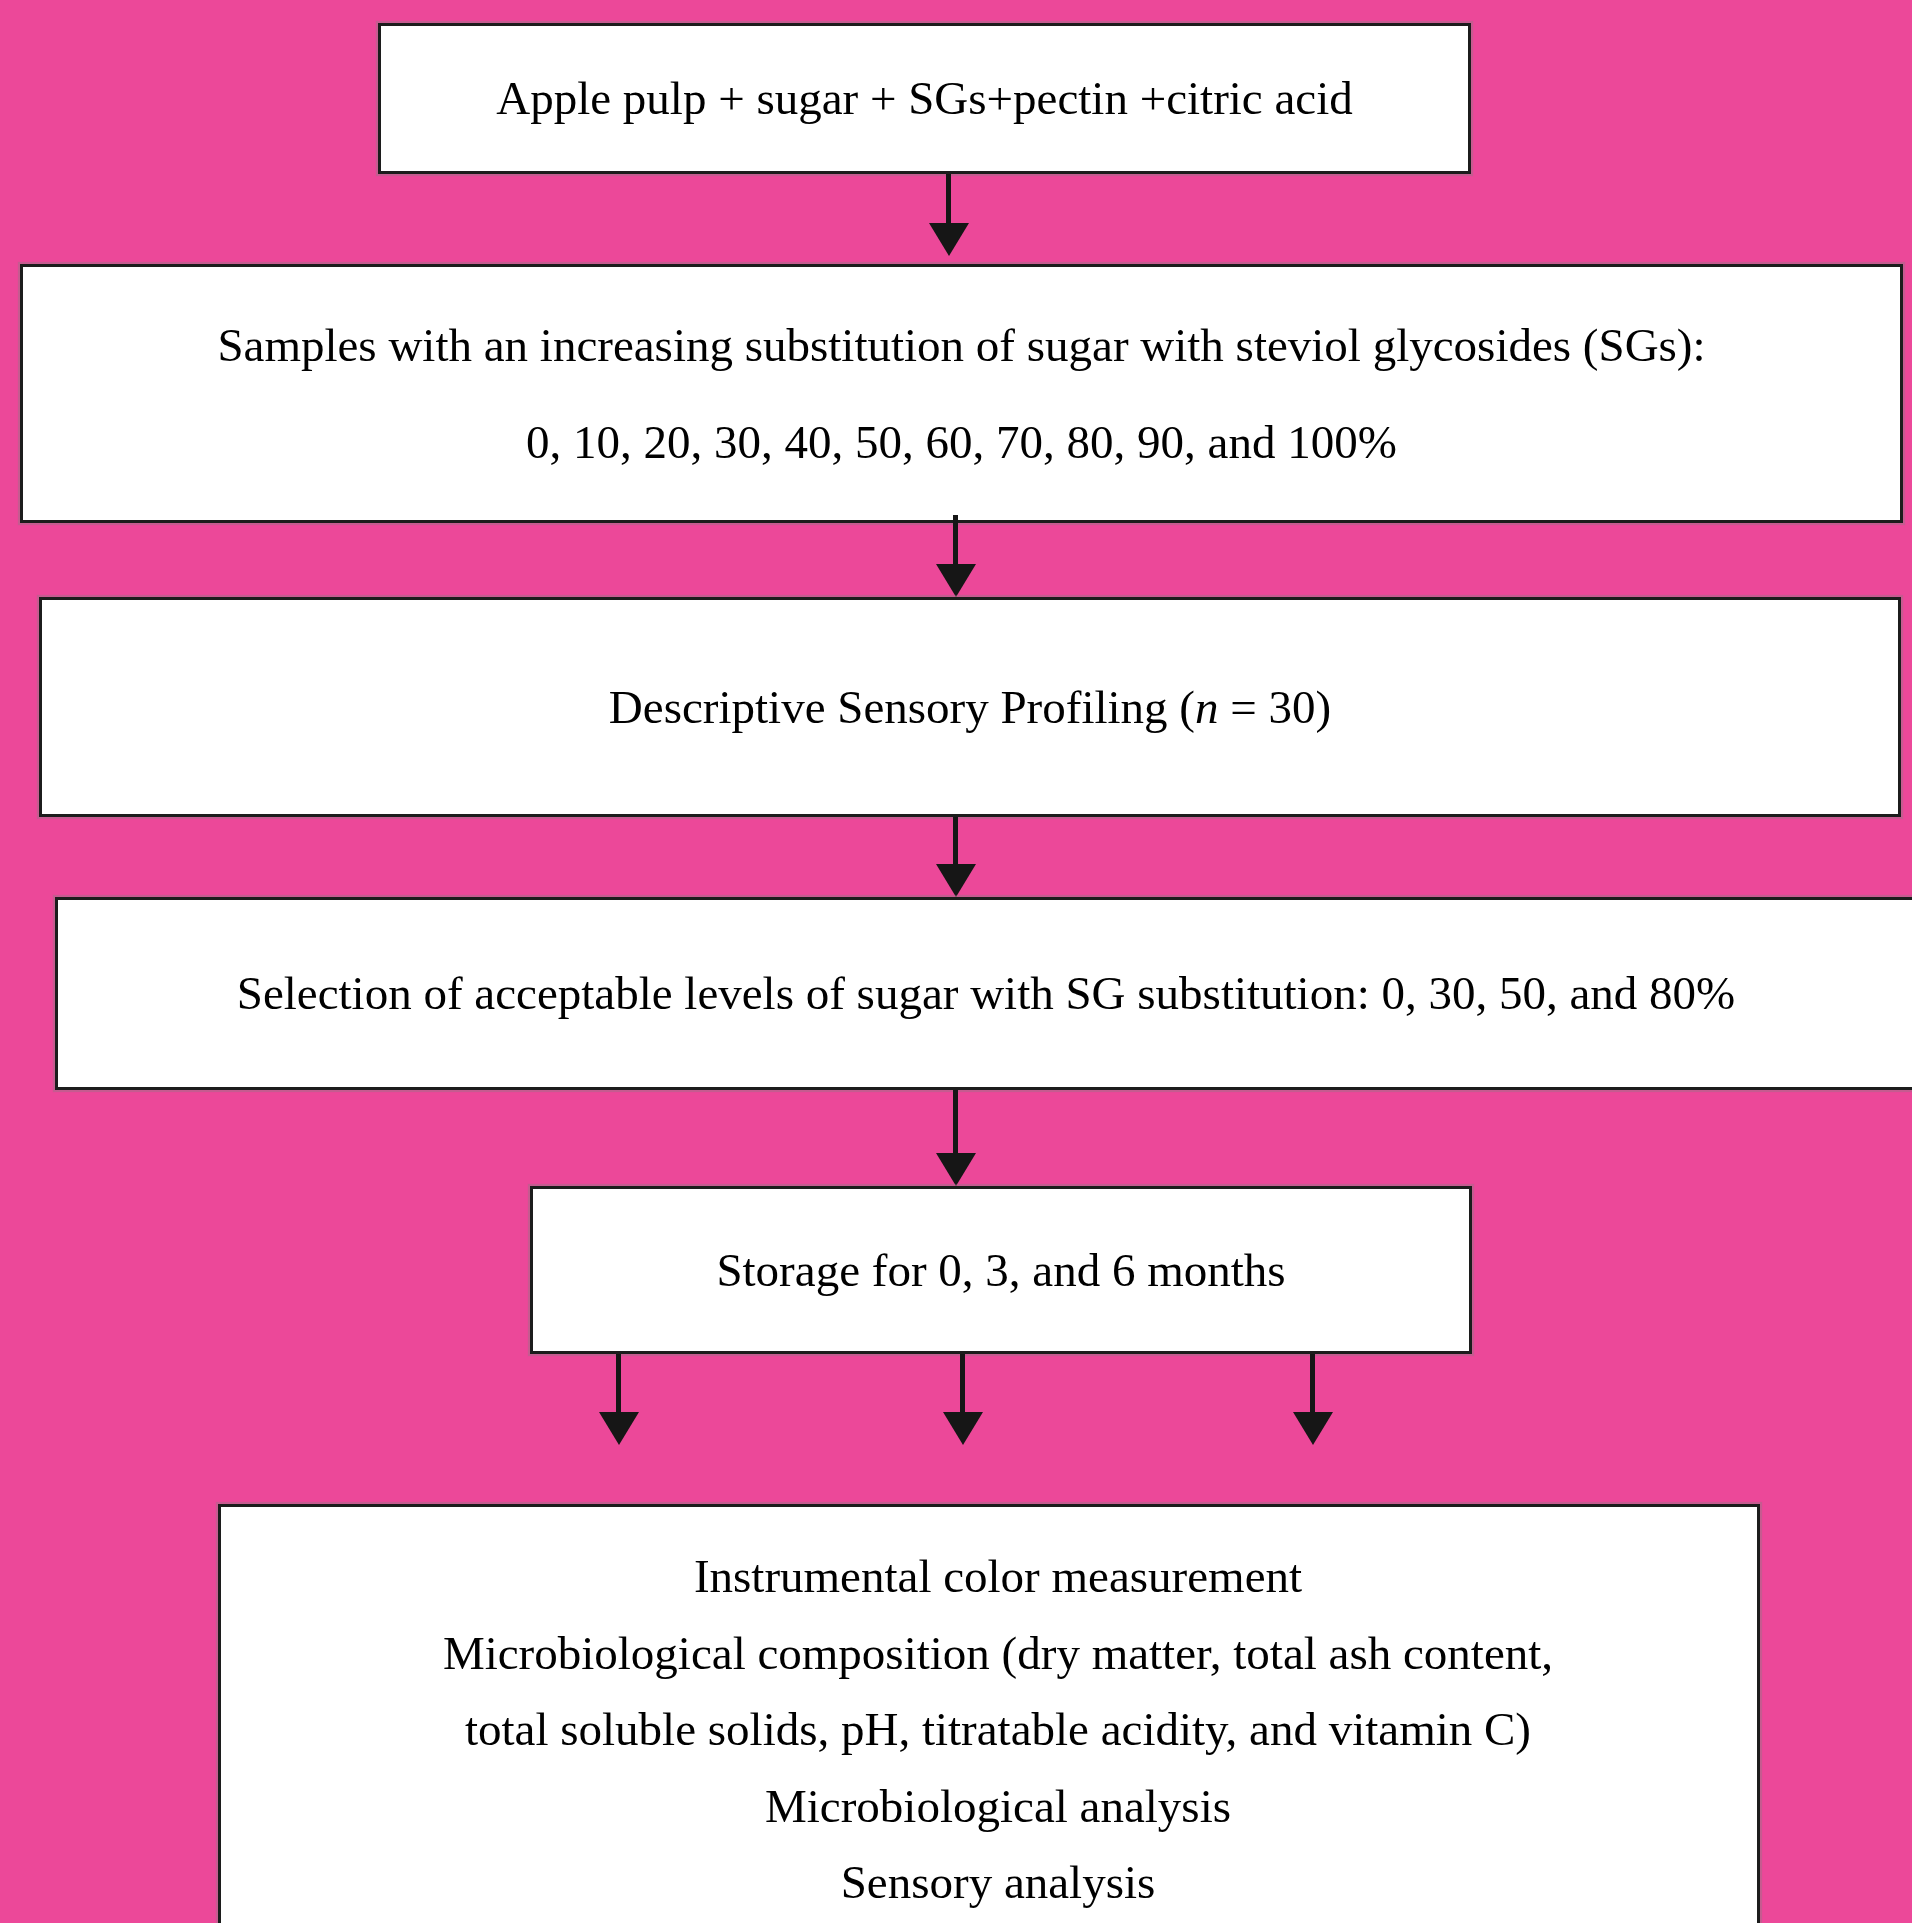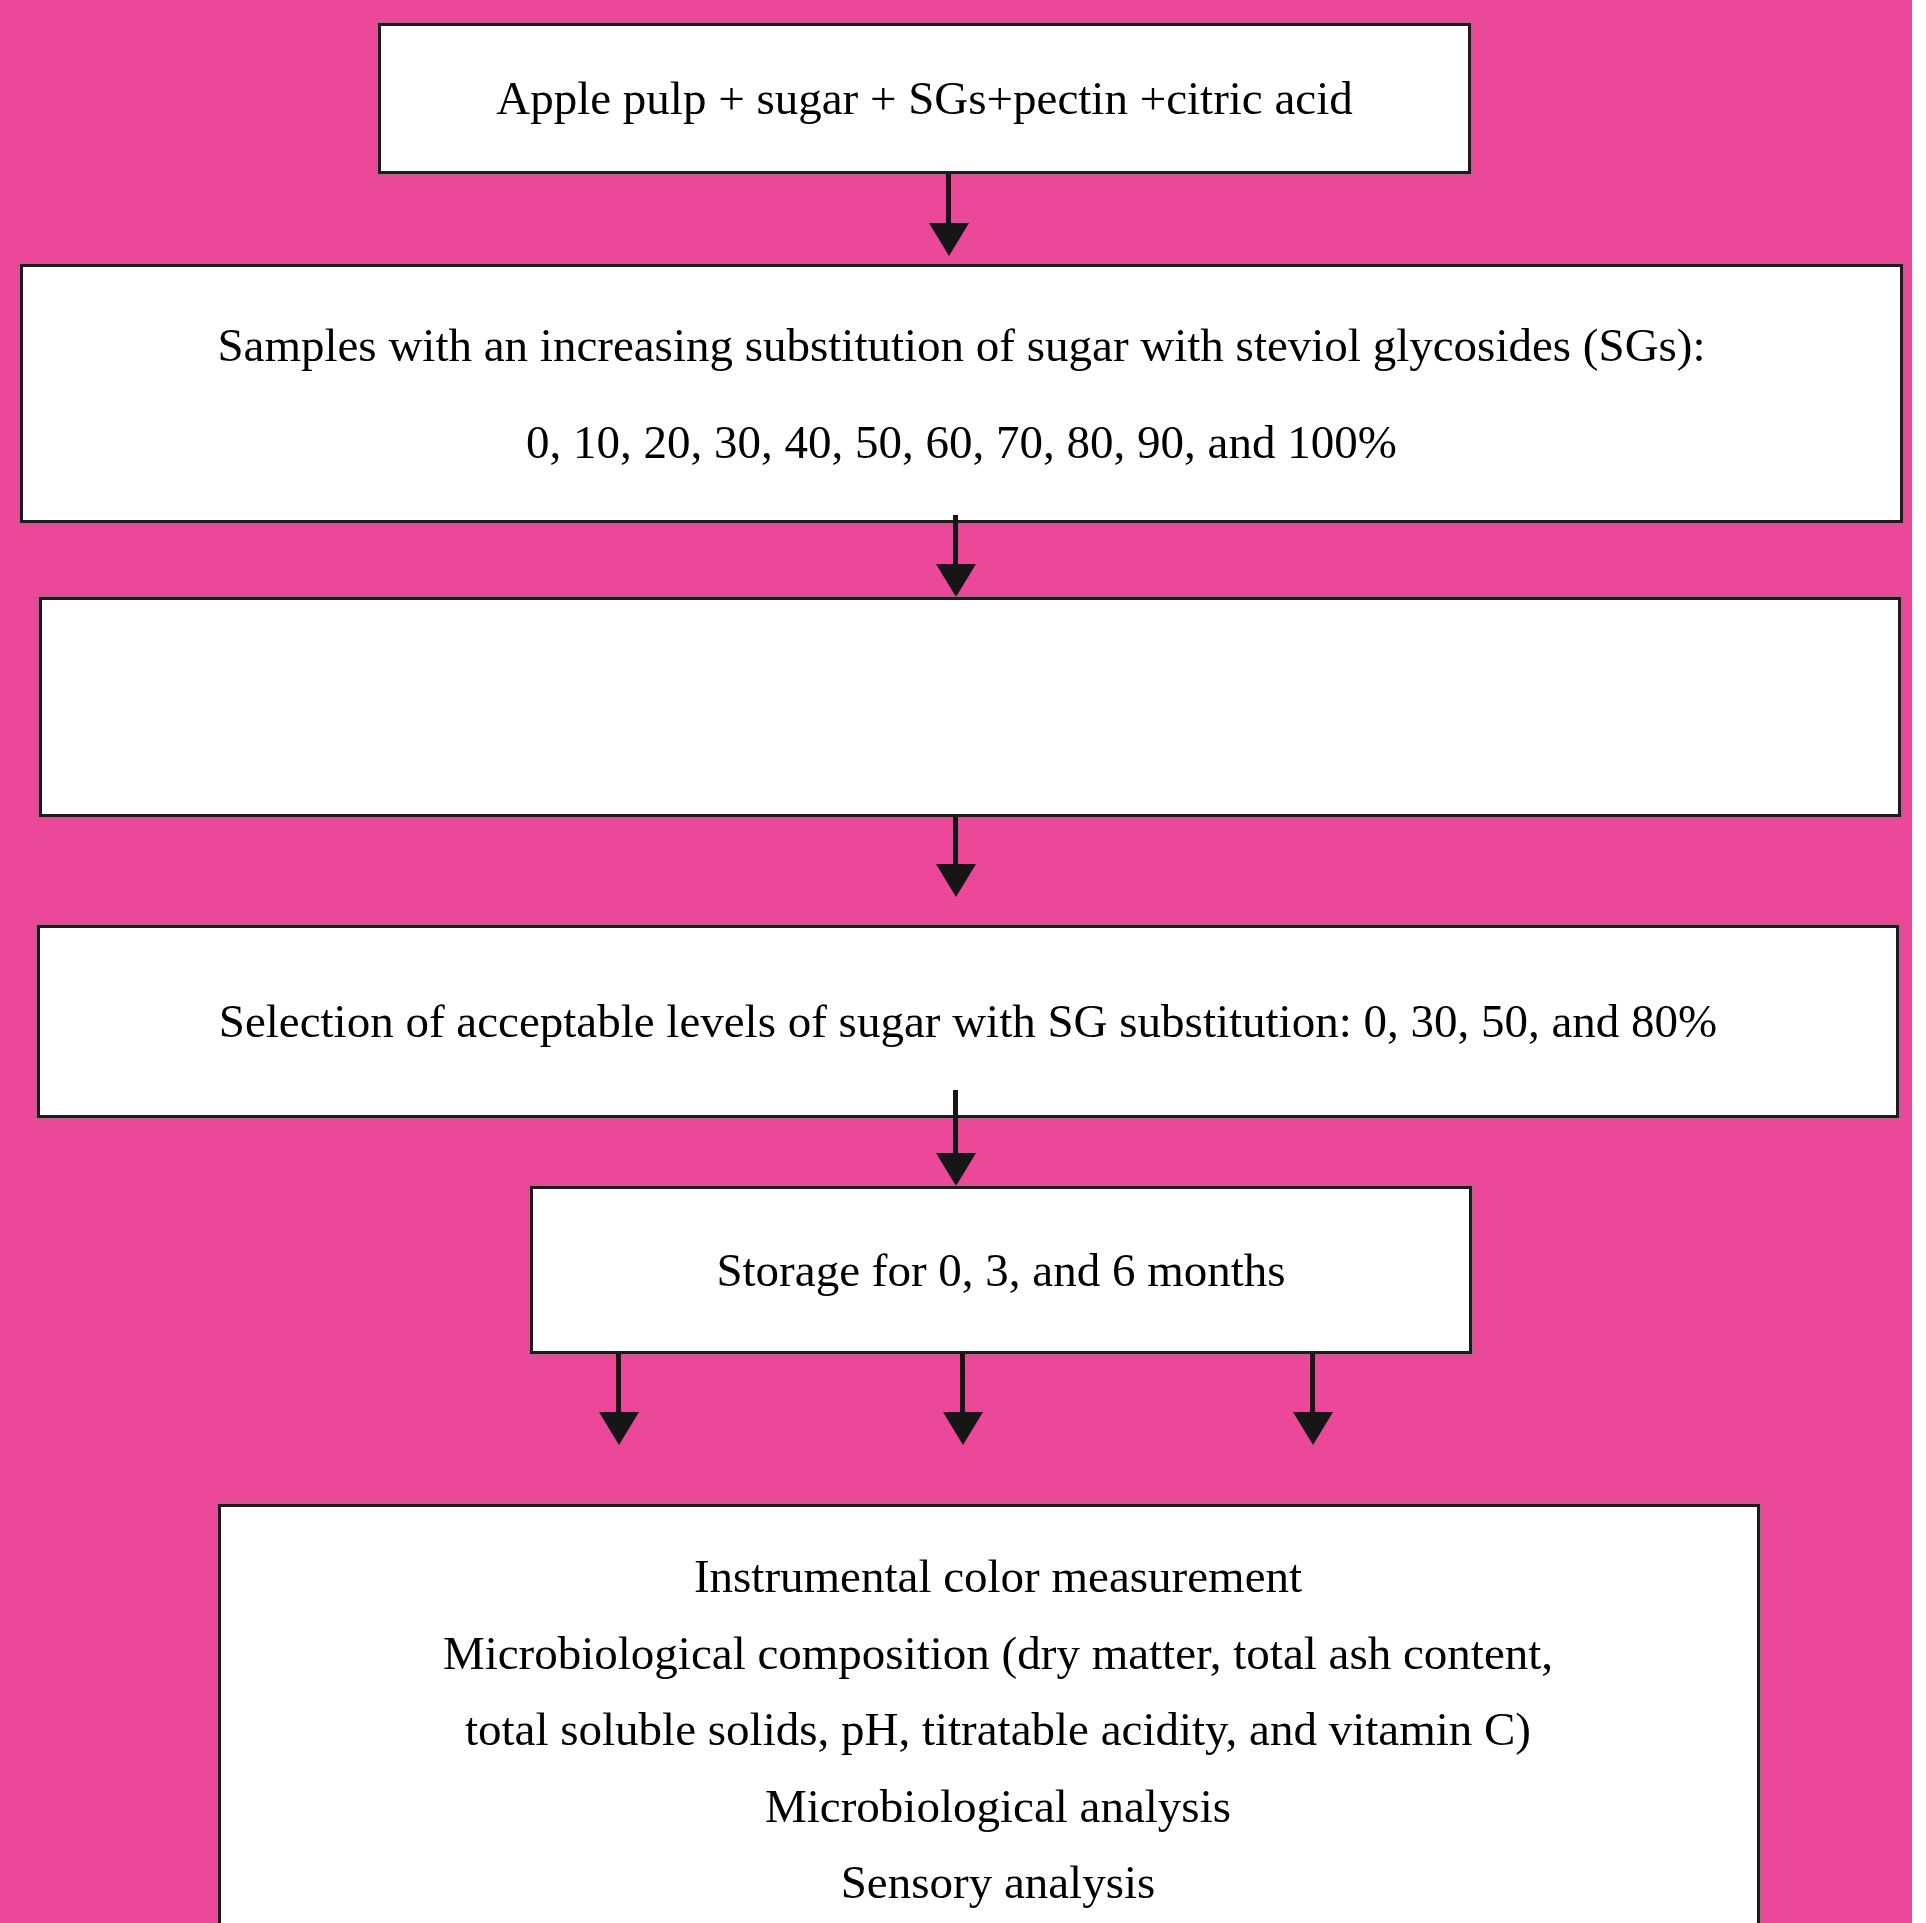--- a/index.html
+++ b/index.html
@@ -74,28 +74,29 @@
     <span class="bline">Samples with an increasing substitution of sugar with steviol glycosides (SGs):</span>
     <span class="bline">0, 10, 20, 30, 40, 50, 60, 70, 80, 90, and 100%</span>
   </div>
 
   <div class="arrow" style="left:935px; top:515px; height:82px;">
     <div class="shaft"></div>
     <div class="head"></div>
   </div>
 
   <div class="fbox lh-mid" style="left:39px; top:597px; width:1862px; height:220px;">
+    <span class="bline"><span>Descriptive Sensory Profiling (</span><span class="it">n</span><span> = 30)</span></span>
   </div>
 
   <div class="arrow" style="left:935px; top:817px; height:80px;">
     <div class="shaft"></div>
     <div class="head"></div>
   </div>
 
-  <div class="fbox" style="left:37px; top:897px; width:1862px; height:193px;margin-top:28px;">
+  <div class="fbox" style="left:55px; top:897px; width:1862px; height:193px;">
     <span class="bline">Selection of acceptable levels of sugar with SG substitution: 0, 30, 50, and 80%</span>
   </div>
 
   <div class="arrow" style="left:935px; top:1090px; height:96px;">
     <div class="shaft"></div>
     <div class="head"></div>
   </div>
 
   <div class="fbox" style="left:530px; top:1186px; width:942px; height:168px;">
     <span class="bline">Storage for 0, 3, and 6 months</span>

